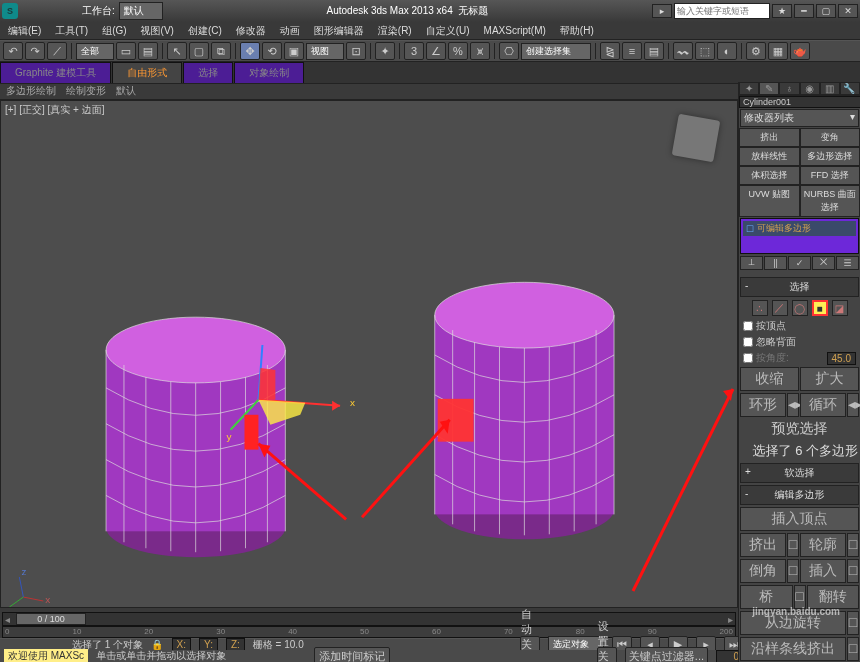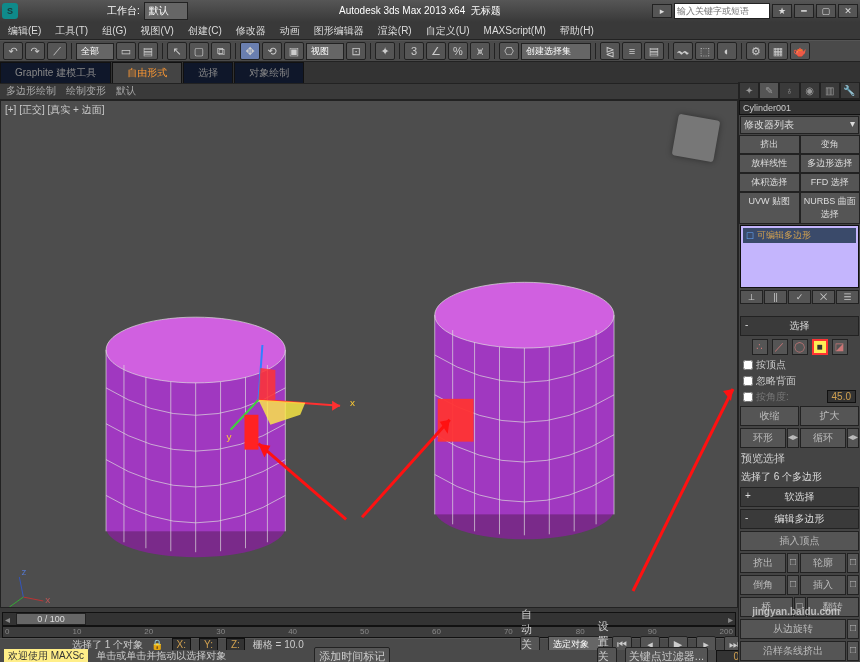--- a/index.html
+++ b/index.html
@@ -1,33 +1,33 @@
 <!DOCTYPE html>
 <html><head>
 <meta charset="utf-8">
 <style>
 *{box-sizing:border-box;margin:0;padding:0;font-family:"Microsoft YaHei",Arial,sans-serif;font-size:10px;user-select:none}
 body{width:860px;height:662px;background:#393939;overflow:hidden;position:relative;color:#bbb}
 .titlebar{height:22px;background:linear-gradient(#565656,#393939);display:flex;align-items:center;padding:0 2px}
 .app-icon{width:16px;height:16px;background:#0f8a8a;border-radius:3px;margin-right:4px;display:flex;align-items:center;justify-content:center;color:#1a3a3a;font-weight:bold;font-size:9px}
-.ws-label{color:#fff;margin-left:85px}
+.ws-label{color:#fff;margin-left:60px}
 .ws-dd{background:#666;border:1px solid #222;padding:1px 18px 1px 4px;color:#fff;margin-left:4px;position:relative}
 .title-center{flex:1;text-align:center;color:#fff}
 .title-right{display:flex;gap:2px;align-items:center}
 .title-btn{width:20px;height:14px;background:#555;border:1px solid #222;display:flex;align-items:center;justify-content:center;font-size:9px;color:#ddd}
 .search-top{width:96px;height:16px;background:#fff;border:1px solid #222;color:#888;padding:0 2px;font-size:9px}
 .menubar{height:18px;background:#393939;display:flex;align-items:center;padding:0 4px;gap:6px;color:#ddd;border-bottom:1px solid #222}
 .menubar span{padding:1px 4px}
 .toolbar{height:22px;background:#4a4a4a;border-top:1px solid #555;border-bottom:1px solid #222;display:flex;align-items:center;padding:0 3px;gap:2px}
 .tbtn{width:20px;height:18px;background:#555;border:1px solid #222;border-radius:2px;display:flex;align-items:center;justify-content:center;font-size:11px;color:#ccc}
 .tbtn.on{background:#6a7fb0}
 .tsep{width:1px;height:16px;background:#222;margin:0 2px}
 .tdd{background:#666;border:1px solid #222;padding:1px 14px 1px 4px;color:#fff;font-size:9px}
 .ribbon{height:22px;background:#333;border-bottom:1px solid #222;display:flex;align-items:flex-end}
-.rtab{padding:3px 14px;background:#0f172a;color:#888;border:1px solid #111;border-bottom:0;margin-right:1px;font-size:10px}
+.rtab{padding:3px 14px;background:#4c1d95;color:#888;border:1px solid #111;border-bottom:0;margin-right:1px;font-size:10px}
 .rtab.active{background:#444;color:#ff9933}
 .ribbon2{height:16px;background:#3a3a3a;display:flex;align-items:flex-start;padding:0 6px;gap:10px;color:#aaa;font-size:9px;border-bottom:1px solid #222}
 .viewport-area{position:absolute;left:0;top:100px;right:122px;bottom:54px;background:#4d4d4d;border:1px solid #222}
 .vp-label{position:absolute;left:4px;top:2px;color:#ccc;font-size:10px}
 .viewcube{position:absolute;right:20px;top:16px;width:42px;height:42px;background:#777;transform:rotate(10deg);border-radius:3px;box-shadow:0 0 6px rgba(0,0,0,.4)}
 svg.scene{position:absolute;left:0;top:0;width:100%;height:100%}
 .timeslider{position:absolute;left:2px;bottom:36px;right:124px;height:14px;background:#333;border:1px solid #111;display:flex;align-items:center}
 .tknob{width:70px;height:12px;background:#666;border:1px solid #222;text-align:center;font-size:9px;color:#ddd;margin-left:4px}
 .timeruler{position:absolute;left:2px;bottom:24px;right:124px;height:12px;background:#3d3d3d;border:1px solid #111;display:flex;justify-content:space-between;padding:0 2px}
 .timeruler span{font-size:8px;color:#888}
@@ -38,39 +38,39 @@
 .cmdpanel{position:absolute;right:0;top:82px;width:122px;bottom:0;background:#444;border-left:1px solid #222;display:flex;flex-direction:column;font-size:9px}
 .cmd-tabs{height:18px;display:flex;border-bottom:1px solid #222}
 .cmd-tab{flex:1;background:#3a3a3a;border:1px solid #222;display:flex;align-items:center;justify-content:center;font-size:10px;color:#999}
 .cmd-tab.active{background:#555}
 .name-row{display:flex;height:16px}
 .name-row input{flex:1;background:#333;border:1px solid #111;color:#ccc;padding:0 3px;font-size:9px}
 .dd-row{background:#555;border:1px solid #222;padding:1px 3px;color:#ddd;margin:1px;position:relative}
 .dd-row::after{content:"▾";position:absolute;right:3px}
 .btn-grid{display:flex;flex-wrap:wrap}
 .pbtn{width:50%;background:#555;border:1px solid #222;padding:2px 0;text-align:center;color:#ddd;font-size:9px}
-.stack{height:64px;background:#c4b5fd;border:1px solid #111;margin:1px;padding:2px}
+.stack{height:64px;background:#6d28d9;border:1px solid #111;margin:1px;padding:2px}
 .stack-item{background:#3a4a6a;color:#d0a050;padding:1px 3px;font-size:9px;display:flex;align-items:center;gap:3px}
 .stack-item::before{content:"☐";color:#6af}
 .mini-row{display:flex;gap:1px;margin:1px}
 .mini-row .m{flex:1;height:14px;background:#555;border:1px solid #222;font-size:9px;display:flex;align-items:center;justify-content:center;color:#ccc}
 .rollhead{background:#3a3a3a;border:1px solid #222;padding:2px;text-align:center;color:#ddd;margin:1px;position:relative}
 .rollhead::before{content:"-";position:absolute;left:4px}
 .rollhead.plus::before{content:"+"}
 .sub-row{display:flex;justify-content:center;gap:4px;padding:2px}
 .subobj{width:16px;height:16px;border:1px solid #222;background:#555;display:flex;align-items:center;justify-content:center;font-size:10px;color:#c77}
 .subobj.active{background:#ffee55;border:2px solid #ff3333;color:#333}
 .chk-row{display:flex;align-items:center;gap:3px;padding:1px 4px;color:#ccc;font-size:9px}
 .chk-row input{width:10px;height:10px}
 .chk-row.d{color:#777}
 .mini-btns{display:flex;gap:1px;margin:1px}
-.mini-btns .b{flex:1;background:#555;border:1px solid #222;padding:2px 0;text-align:center;color:#bbb;font-size:10px}
+.mini-btns .b{flex:1;background:#555;border:1px solid #222;padding:2px 0;text-align:center;color:#bbb;font-size:14px}
 .rad-row{display:flex;gap:6px;padding:1px 4px;align-items:center;font-size:9px}
 .rad-row input{width:9px;height:9px}
-.info-txt{text-align:left;color:#ddd;padding:2px;font-size:10px}
+.info-txt{text-align:right;color:#ddd;padding:2px;font-size:13px}
 .arrow{position:absolute;pointer-events:none}
 .watermark{position:absolute;right:20px;bottom:44px;color:rgba(255,255,255,.6);font-size:14px;font-weight:bold;text-align:right;line-height:1.2}
 .watermark .big{font-size:22px}
 </style>
 </head>
 <body>
 
 <div class="titlebar">
   <div class="app-icon">S</div>
   <span class="ws-label">工作台:</span>
@@ -327,21 +327,21 @@
   <div class="mini-btns">
       <div class="b">收缩</div>
       <div class="b">扩大</div>
     </div>
   <div class="mini-btns">
       <div class="b">环形</div>
       <div class="b" style="width:12px;flex:0 0 12px">◂▸</div>
       <div class="b">循环</div>
       <div class="b" style="width:12px;flex:0 0 12px">◂▸</div>
     </div>
-  <div style="color:#ccc;padding:2px;font-size:11px">预览选择</div>
+  <div style="text-align:center;color:#ccc;padding:2px;font-size:14px">预览选择</div>
   <div class="info-txt">选择了 6 个多边形</div>
 
   <div class="rollhead plus">软选择</div>
   <div class="rollhead">编辑多边形</div>
   <div class="mini-btns">
       <div class="b">插入顶点</div>
     </div>
   <div class="mini-btns">
       <div class="b">挤出</div>
       <div class="b" style="flex:0 0 12px">□</div>

